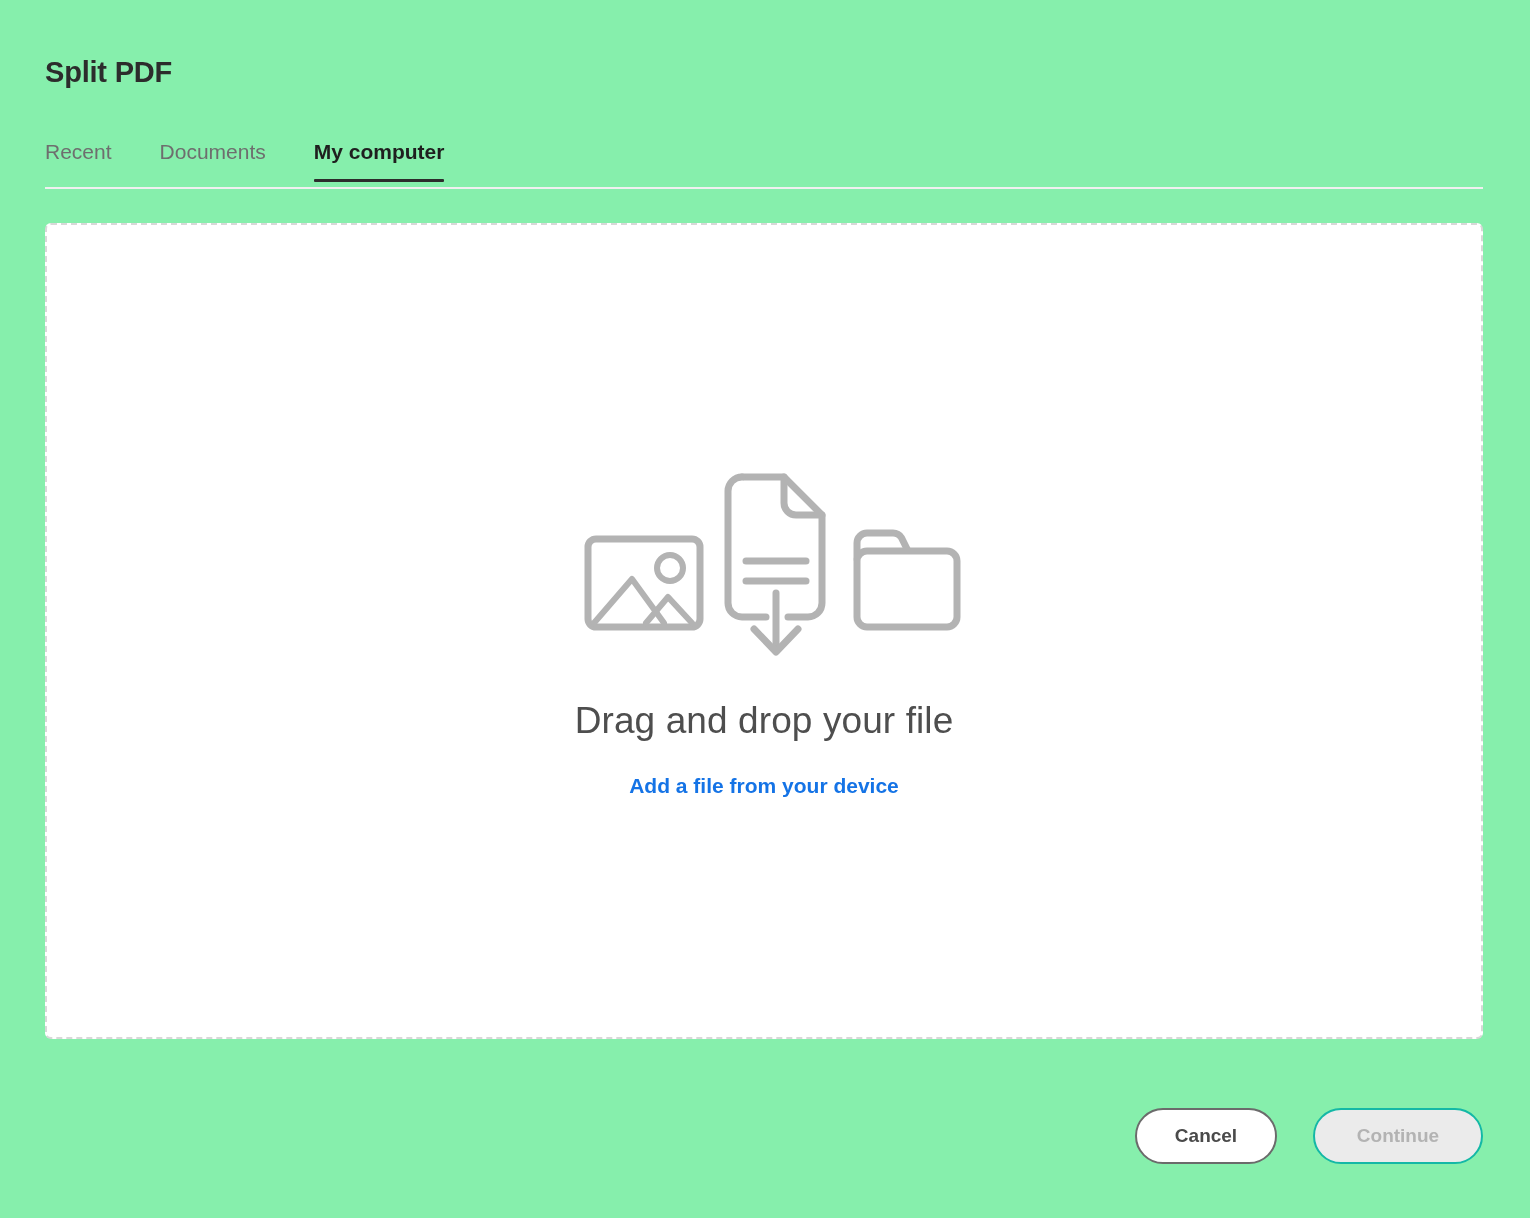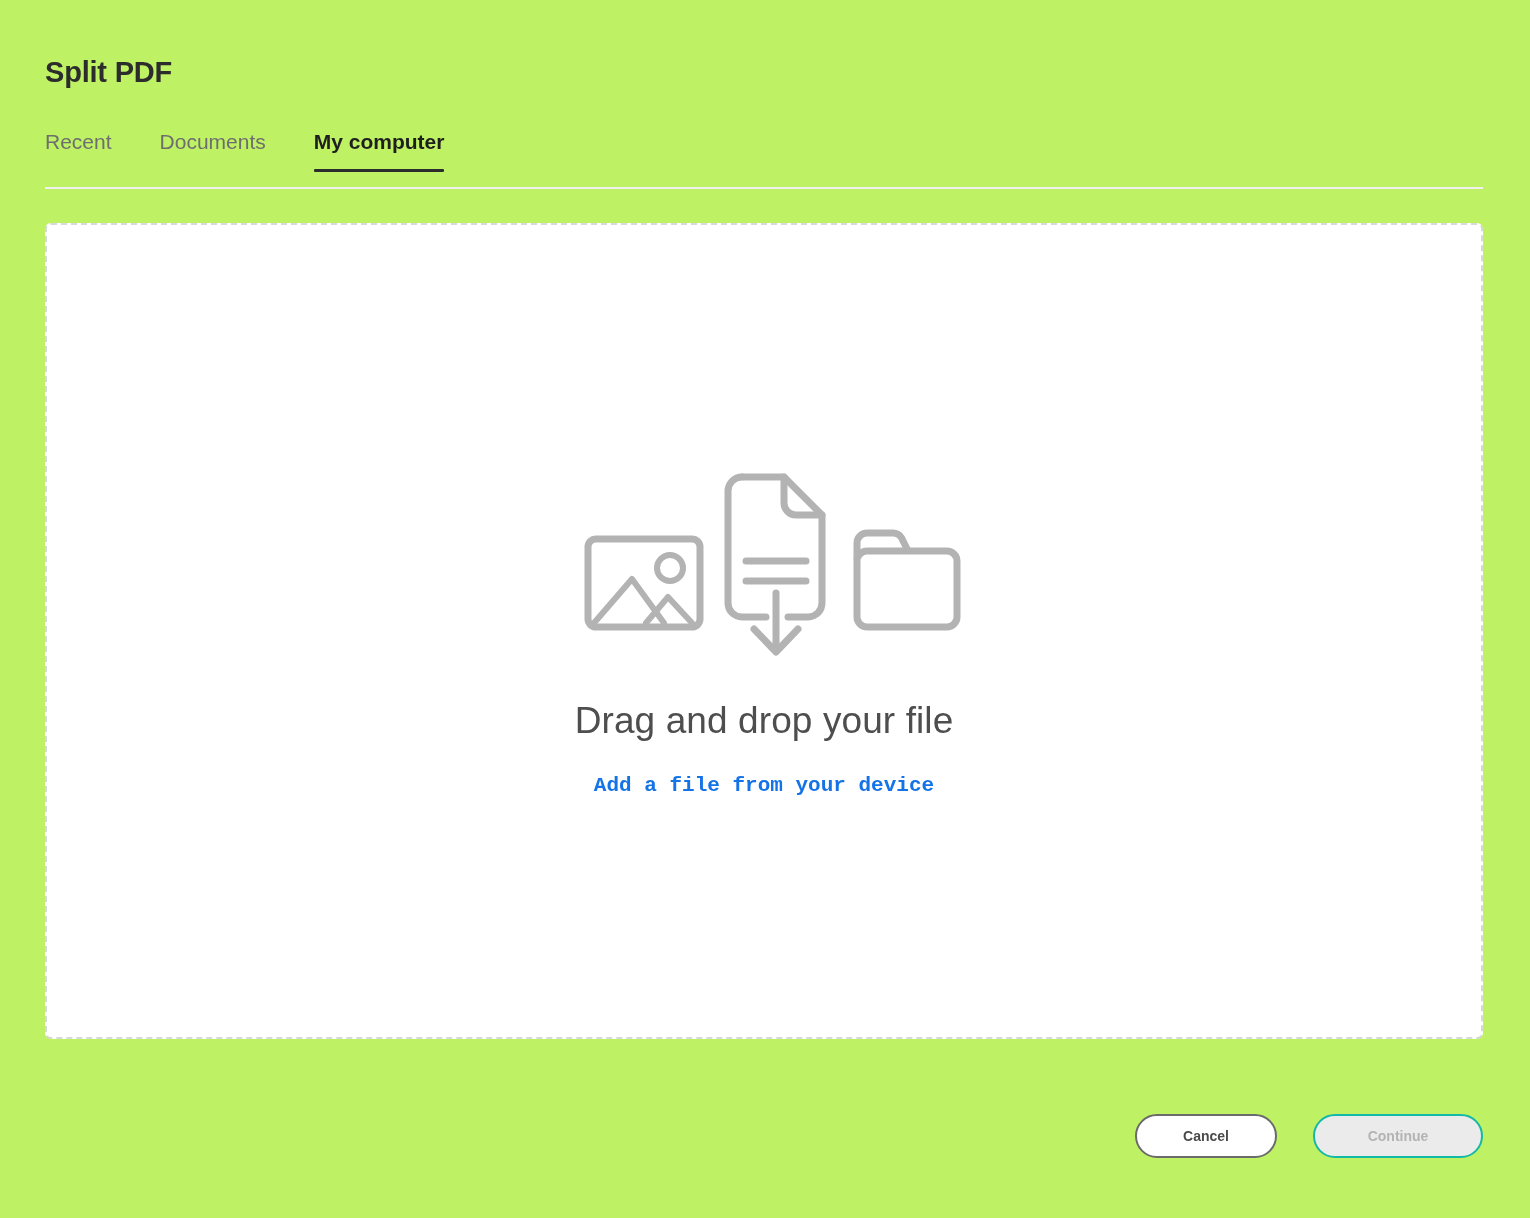--- a/index.html
+++ b/index.html
@@ -9,21 +9,21 @@
     width: 1530px;
     height: 1218px;
     background: #ffffff;
     font-family: "Liberation Sans", sans-serif;
     -webkit-font-smoothing: antialiased;
   }
   .page {
     position: relative;
     width: 1530px;
     height: 1218px;
-    background: #bef264;
+    background: #86efac;
     overflow: hidden;
   }
 
   
   .page-title {
     position: absolute;
     left: 45px;
     top: 53px;
     font-size: 29px;
     font-weight: bold;
@@ -47,20 +47,21 @@
     height: 63px;
   }
   .tab {
     position: relative;
     font-size: 21px;
     color: #6e6e6e;
     line-height: 26px;
     padding: 5px 0 0 0;
     cursor: pointer;
     white-space: nowrap;
+    margin-top: 10px;
   }
   .tab.active {
     color: #1f1f1f;
     font-weight: bold;
   }
   .tab.active::after {
     content: "";
     position: absolute;
     left: 0;
     right: 0;
@@ -120,39 +121,38 @@
     letter-spacing: 0.1px;
   }
   .dz-link {
     margin-top: 12px;
     font-size: 21px;
     font-weight: bold;
     color: #1473e6;
     line-height: 26px;
     cursor: pointer;
     text-decoration: none;
-    font-family: Liberation Mono, monospace;
   }
 
   
   .footer {
     position: absolute;
     left: 45px;
     top: 1107px;
     width: 1438px;
     height: 58px;
     display: flex;
     justify-content: flex-end;
     align-items: center;
     gap: 36px;
   }
   .btn {
-    height: 44px;
+    height: 56px;
     border-radius: 28px;
-    font-size: 14px;
+    font-size: 19px;
     font-weight: bold;
     display: flex;
     align-items: center;
     justify-content: center;
     padding: 0 32px;
     white-space: nowrap;
   }
   .btn-cancel {
     background: #ffffff;
     border: 2px solid #6b6b6b;

